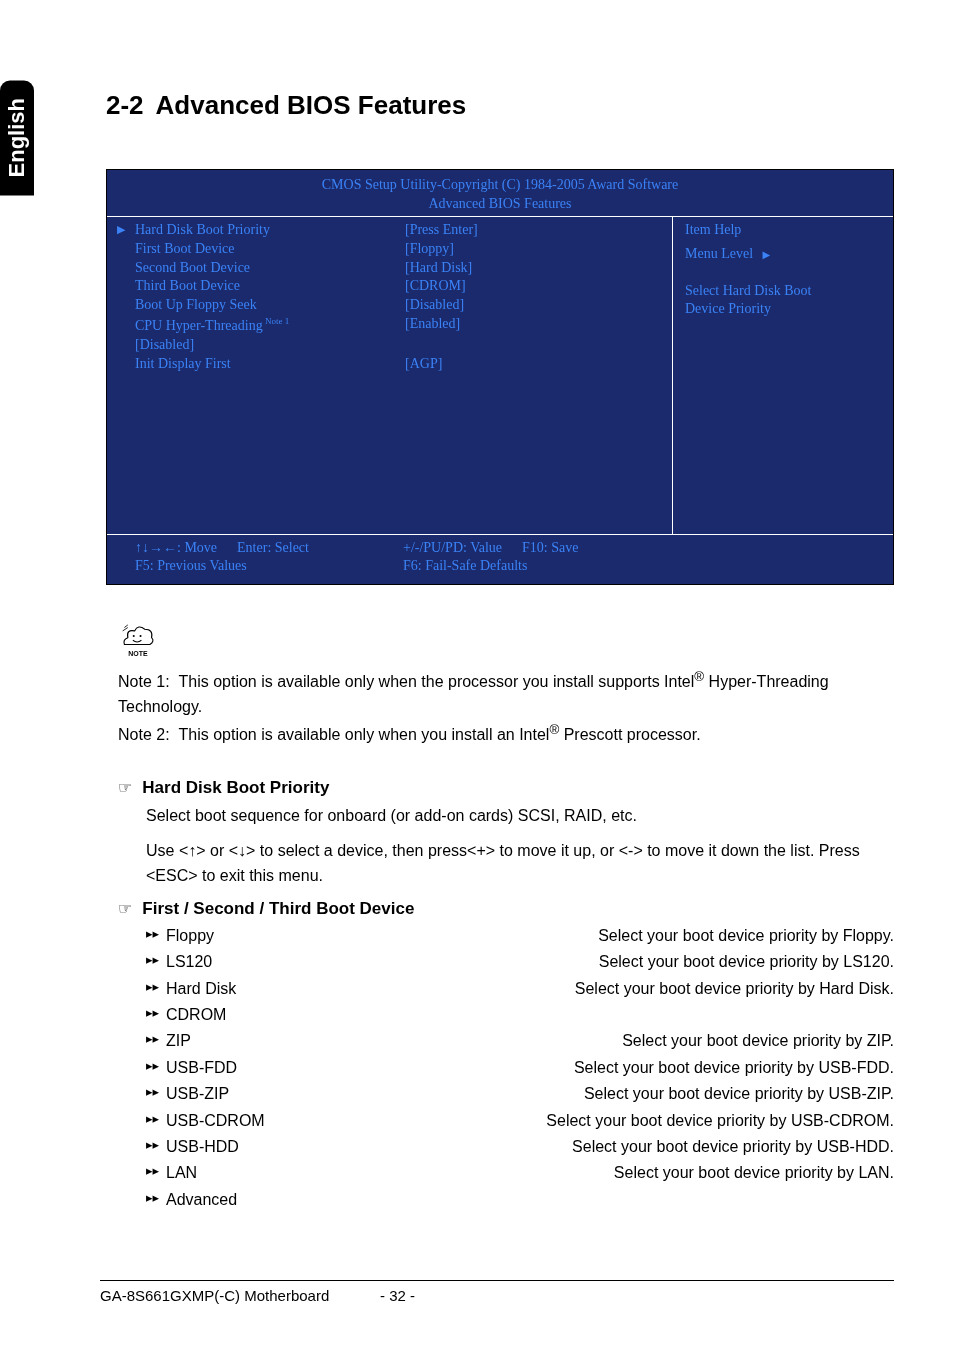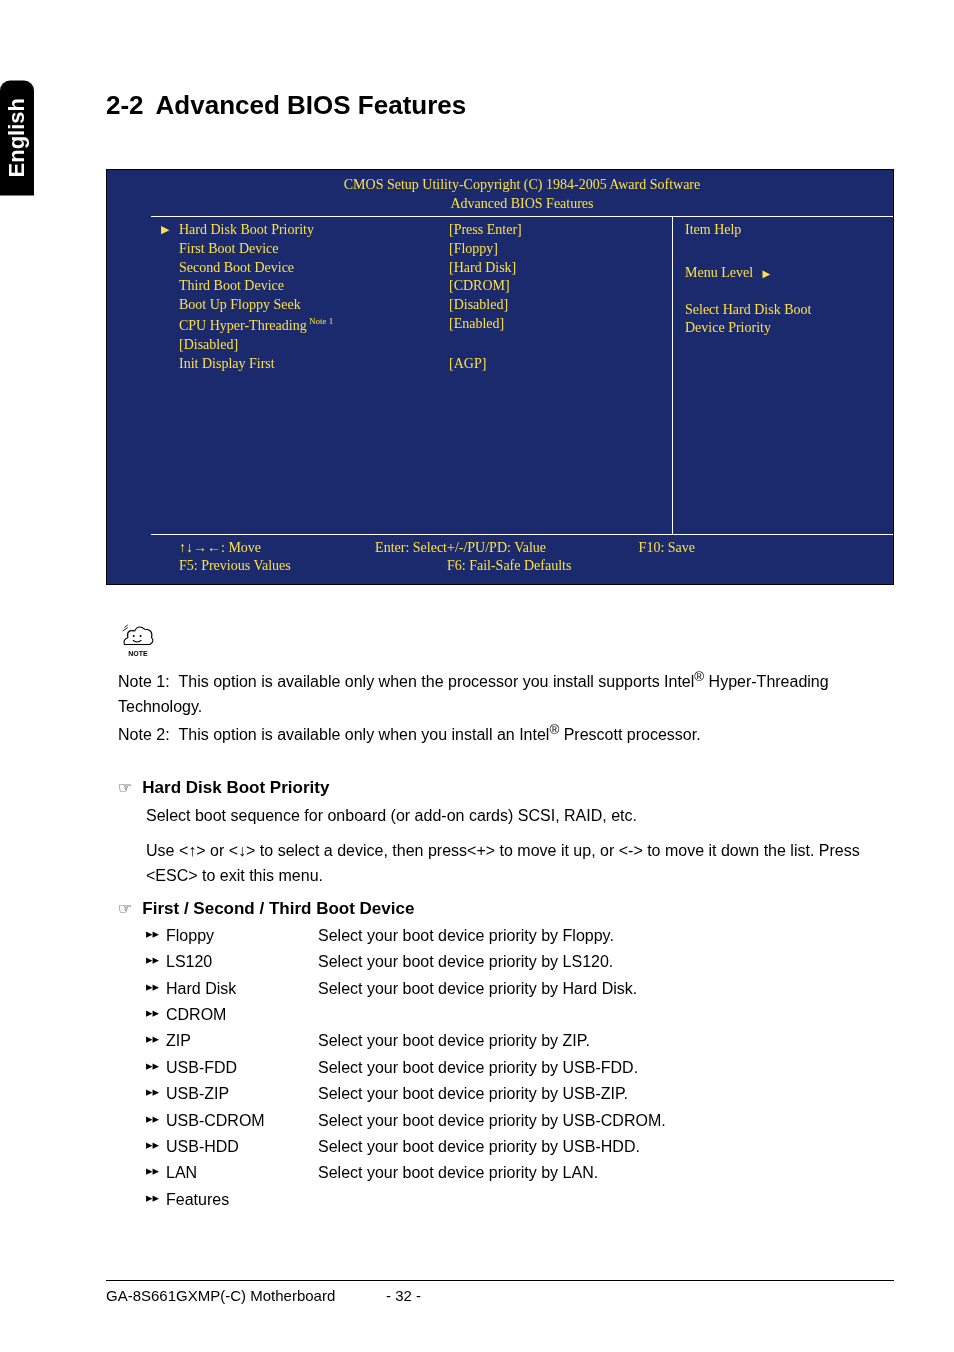--- a/index.html
+++ b/index.html
@@ -29,25 +29,24 @@
   }
   .section-title {
     font-size: 26px;
     font-weight: bold;
     margin-bottom: 48px;
   }
   .section-num { margin-right: 12px; }
   .bios-box {
     border: 1px solid #000;
     background: #1a2a6c;
-    color: #fde047;
+    color: #3b82f6;
     font-family: "Times New Roman", serif;
     font-size: 14px;
     margin-bottom: 28px;
-    padding-left: 44px;
   }
   .bios-header {
     text-align: center;
     padding: 6px 0 2px 0;
     border-bottom: 1px solid #fff;
     line-height: 1.35;
   }
   .bios-body { display: flex; }
   .bios-left {
     flex: 1;
@@ -62,34 +61,34 @@
   }
   .settings-row { display: flex; line-height: 1.35; }
   .set-label { flex: 0 0 270px; white-space: nowrap; }
   .set-val { flex: 1; text-align: left; }
   .sup { font-size: 9px; vertical-align: super; }
   .bios-right {
     width: 220px;
     padding: 4px 12px;
     line-height: 1.35;
   }
-  .menu-level { margin-top: 24px; margin-bottom: 18px; }
+  .menu-level { margin-top: 5px; margin-bottom: 18px; }
   .menu-level .tri { font-size: 10px; margin-left: 6px; }
   .bios-footer {
     display: flex;
     border-top: 1px solid #fff;
     padding: 4px 18px 8px 28px;
     font-family: "Times New Roman", serif;
     line-height: 1.35;
   }
   .bf-col { display: flex; flex-direction: column; }
   .bf-col.c1 { width: 268px; }
   .bf-col.c2 { width: 248px; }
   .bf-col.c3 { flex: 1; }
-  .bf-row-split { display: flex; justify-content: space-between; gap: 20px; }
+  .bf-row-split { display: flex; gap: 20px; }
   .note-block { display: flex; align-items: flex-start; gap: 10px; margin-bottom: 30px; padding-left: 12px; flex-direction: column; }
   .note-icon {
     width: 40px; height: 40px;
     display: flex;
     flex-direction: column;
     align-items: center;
     justify-content: flex-end;
     font-size: 7px;
     font-weight: bold;
     flex: 0 0 40px;
@@ -99,25 +98,25 @@
   .notes-text { font-size: 16px; line-height: 1.55; }
   .desc-section { padding-left: 6px; }
   .hand { font-size: 16px; margin-right: 10px; }
   .item-heading { font-size: 17px; font-weight: bold; margin-top: 8px; margin-bottom: 4px; padding-left: 6px; }
   .item-heading .hand { font-weight: normal; }
   .para { font-size: 16px; line-height: 1.55; margin: 6px 0 10px 34px; }
   .opt-list { margin-left: 34px; }
   .opt-row { display: flex; font-size: 16px; line-height: 1.65; }
   .opt-bullet { width: 20px; flex: 0 0 20px; font-size: 13px; }
   .opt-name { width: 152px; flex: 0 0 152px; }
-  .opt-desc { flex: 1; }
+  .opt-desc { flex: 1; text-align: right; }
   .footer {
     position: absolute;
     bottom: 48px;
-    left: 106px;
+    left: 100px;
     right: 60px;
     border-top: 1px solid #000;
     padding-top: 6px;
     font-size: 15px;
     display: flex;
   }
   .footer .f-left { flex: 0 0 280px; }
   .footer .f-center { flex: 1; text-align: left; }
 </style>
 </head>
@@ -276,21 +275,21 @@
           <span class="opt-name">USB-HDD</span>
           <span class="opt-desc">Select your boot device priority by USB-HDD.</span>
         </div>
         <div class="opt-row">
           <span class="opt-bullet">▸▸</span>
           <span class="opt-name">LAN</span>
           <span class="opt-desc">Select your boot device priority by LAN.</span>
         </div>
         <div class="opt-row">
           <span class="opt-bullet">▸▸</span>
-          <span class="opt-name">Features</span>
+          <span class="opt-name">Advanced</span>
         </div>
       </div>
   </div>
 </div>
 
 <div class="footer">
   <span class="f-left">GA-8S661GXMP(-C) Motherboard</span>
   <span class="f-center">- 32 -</span>
 </div>
 

